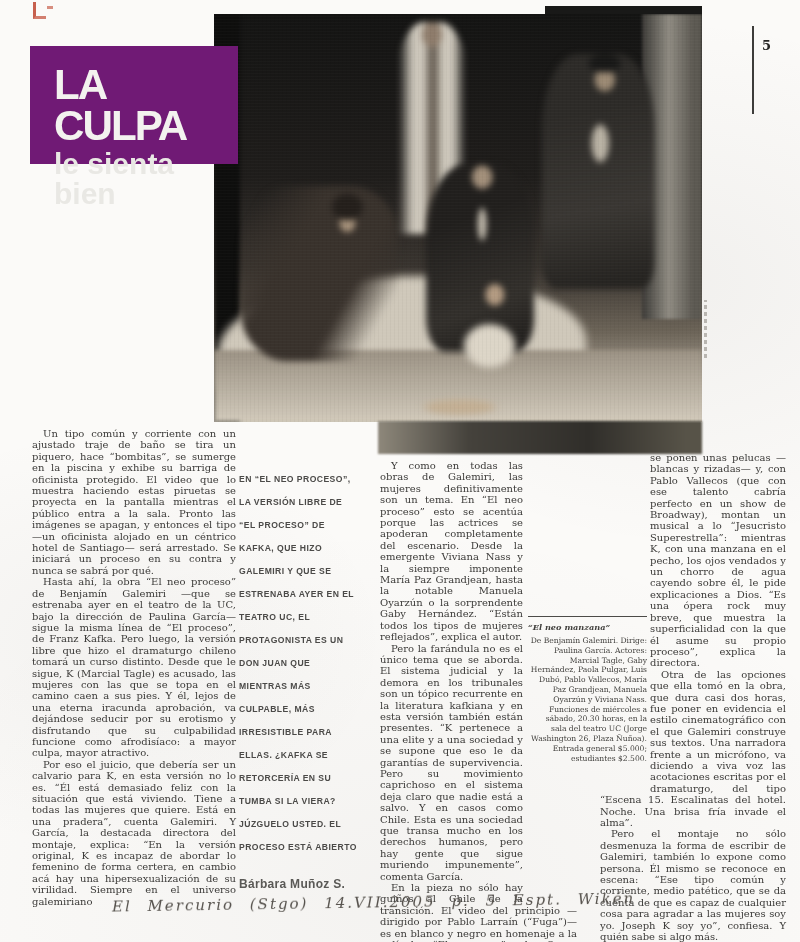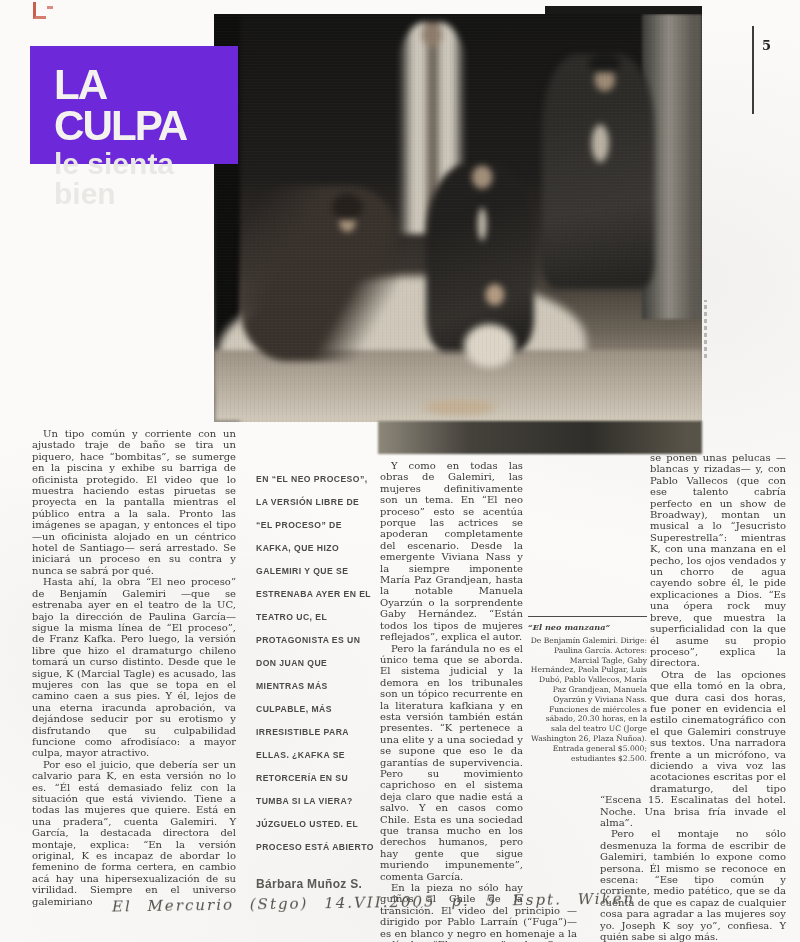--- a/index.html
+++ b/index.html
@@ -8,21 +8,21 @@
   .paper-noise{position:absolute;inset:0;pointer-events:none;
     background:
       radial-gradient(ellipse 420px 300px at 12% 68%, rgba(60,55,50,.04), transparent 70%),
       radial-gradient(ellipse 500px 380px at 85% 30%, rgba(60,55,50,.05), transparent 70%),
       radial-gradient(ellipse 700px 500px at 50% 95%, rgba(60,55,50,.04), transparent 75%);}
   
   .red-tl{position:absolute;left:33px;top:2px;width:10px;height:14px;
           border-left:3px solid #bf4631;border-bottom:3px solid rgba(191,70,49,.8);opacity:.85;}
   .red-tick{position:absolute;left:47px;top:6px;width:6px;height:3px;background:rgba(191,70,49,.6);}
   
-  .masthead{position:absolute;left:30px;top:46px;width:208px;height:118px;background:#6d28d9;
+  .masthead{position:absolute;left:30px;top:46px;width:208px;height:118px;background:#701a75;
             box-sizing:border-box;padding:18px 0 0 24px;}
   .mast-t1{font-family:"Liberation Sans",sans-serif;font-weight:700;font-size:43px;line-height:.95;
            color:#f3f2ef;letter-spacing:-2px;transform:scaleX(.98);transform-origin:left;}
   .mast-t2{font-family:"Liberation Sans",sans-serif;font-weight:700;font-size:30px;line-height:1;
            color:#e9e8e4;margin-top:3px;letter-spacing:0;}
   
   .photo{position:absolute;left:214px;top:14px;width:488px;height:408px;overflow:hidden;
          background:linear-gradient(#141413 0%,#1f1d1b 40%,#39342f 62%,#6c6458 78%,#b3aa9c 92%,#c7bfb1 100%);}
   .photo-top-ext{position:absolute;left:545px;top:6px;width:157px;height:10px;background:#191918;}
   .ph-door{position:absolute;right:0;top:0;width:60px;height:305px;
@@ -64,21 +64,21 @@
   
   .rule-v{position:absolute;left:752px;top:26px;width:2px;height:88px;background:#3d3c3a;}
   .pageno{position:absolute;left:762px;top:38px;font-family:"DejaVu Serif",serif;
           font-weight:700;font-size:13px;color:#262523;}
   
   .col{position:absolute;font-size:10px;line-height:11.4px;color:#3b3a38;text-align:justify;
        filter:blur(.22px);}
   .col p{margin:0;text-indent:11px;}
   .col p.noindent{text-indent:0;}
   .col1{left:32px;top:428px;width:204px;}
-  .pullquote{position:absolute;left:256px;top:468px;width:118px;
+  .pullquote{position:absolute;left:239px;top:468px;width:118px;
      font-family:"Liberation Sans",sans-serif;font-size:8.6px;font-weight:700;line-height:23px;
      letter-spacing:.45px;color:#4b4a48;filter:blur(.2px);}
   .byline{margin-top:20px;font-size:12px;font-weight:700;letter-spacing:.3px;color:#5a5956;line-height:11px;}
   .col3{left:380px;top:460px;width:197px;}
   .col3 .spacer{float:right;width:54px;height:292px;margin-top:152px;}
   .col4{left:600px;top:452px;width:186px;}
   .col4 .spacer{float:left;width:50px;height:180px;margin-top:158px;}
   
   .factbox{position:absolute;left:528px;top:616px;width:119px;box-sizing:border-box;
      border-top:1.5px solid #4c4b48;padding-top:5px;color:#403f3c;filter:blur(.2px);}

